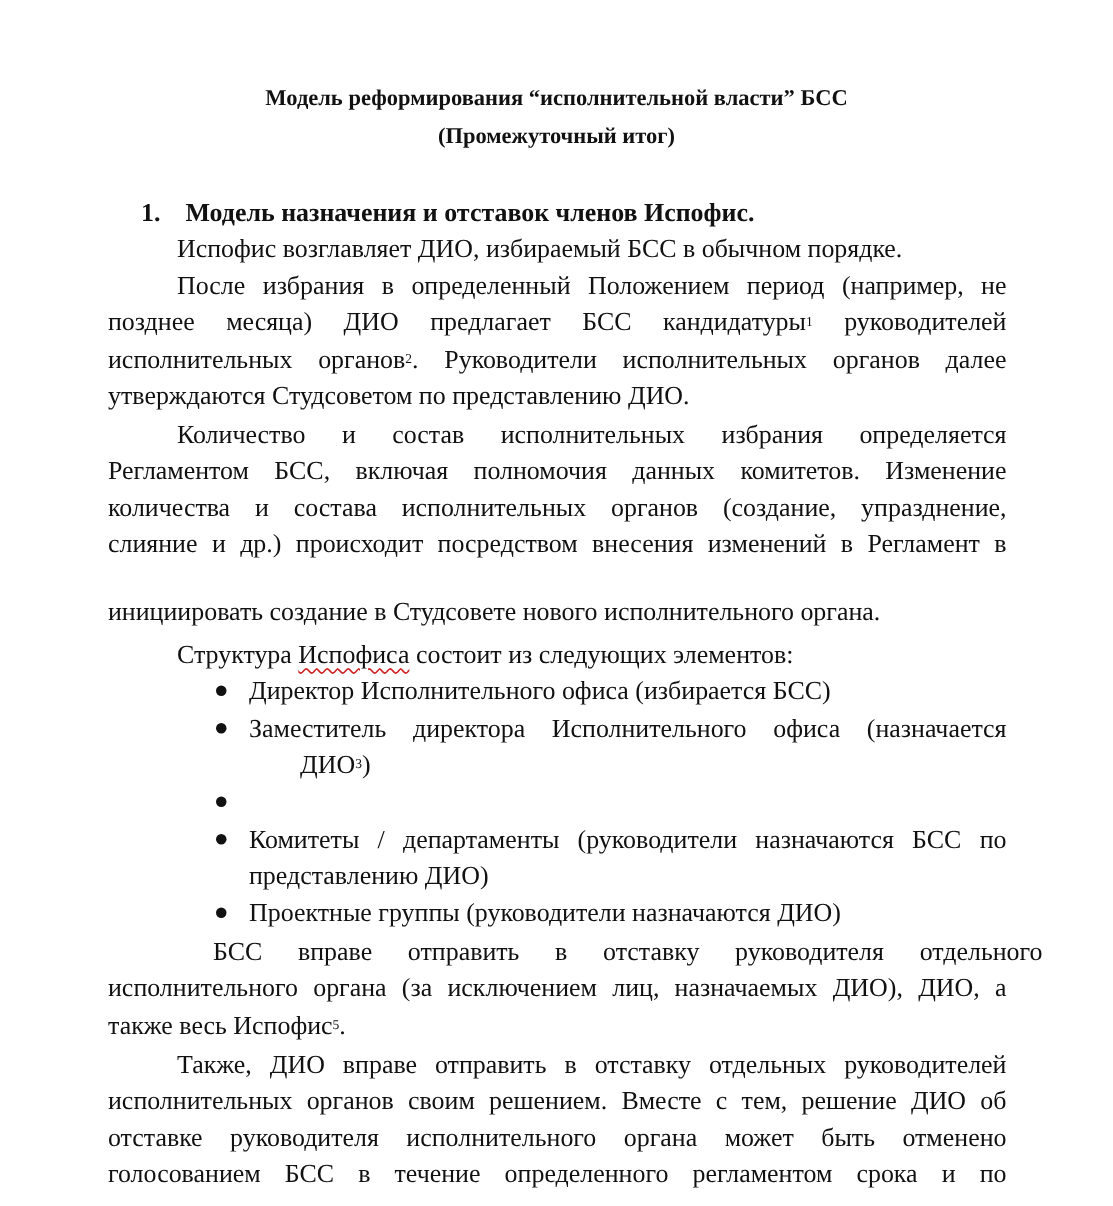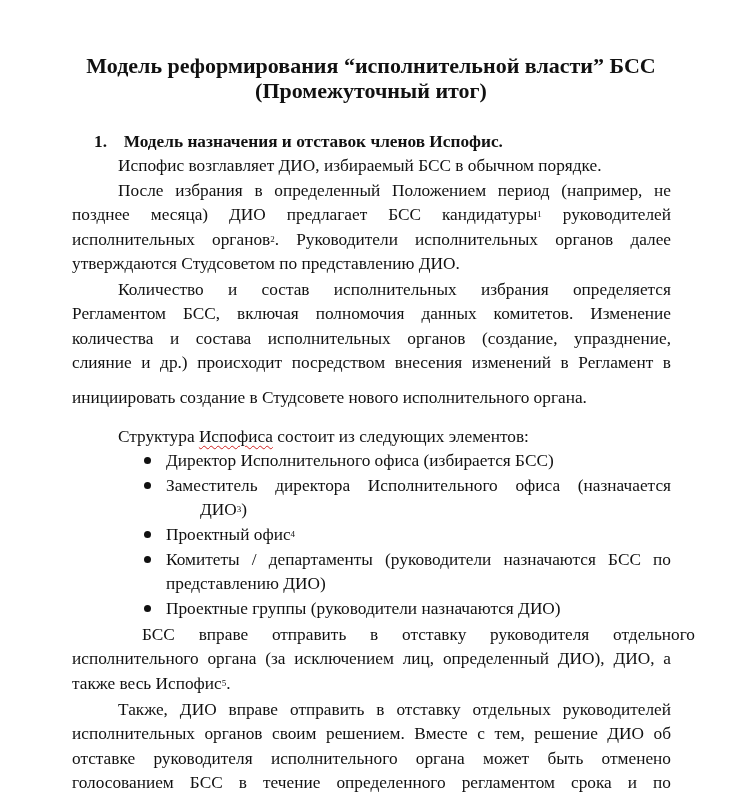--- a/index.html
+++ b/index.html
@@ -4,21 +4,21 @@
   <style>
     html, body { margin: 0; padding: 0; background: #ffffff; }
     body { width: 742px; height: 804px; overflow: hidden; position: relative; }
     .page {
       position: absolute; left: 0; top: 0; width: 742px; height: 804px;
       font-family: "Liberation Serif", "DejaVu Serif", serif;
       color: #111111; font-size: 17.3px;
     }
     .title {
       position: absolute; left: 0; width: 742px; text-align: center;
-      font-weight: bold; font-size: 22px; line-height: 24px;
+      font-weight: bold; font-size: 15px; line-height: 24px;
     }
     .line {
       position: absolute; left: 72px; width: 599px; white-space: nowrap;
       line-height: 24px; height: 24px;
     }
     .just { text-align: justify; text-align-last: justify; }
     .left { text-align: left; }
     sup { font-size: 9px; vertical-align: top; position: relative; top: -1px; }
     .bullet {
       position: absolute; width: 7px; height: 7px; border-radius: 50%;
@@ -45,43 +45,42 @@
 
   <div class="line just" style="left:118px; width:553px; top:179px;">После избрания в определенный Положением период (например, не</div>
   <div class="line just" style="top:203px;"><span>позднее месяца) ДИО предлагает БСС кандидатуры</span><sup>1</sup><span> руководителей</span></div>
   <div class="line just" style="top:228px;"><span>исполнительных органов</span><sup>2</sup><span>. Руководители исполнительных органов далее</span></div>
   <div class="line left" style="top:252px;">утверждаются Студсоветом по представлению ДИО.</div>
 
   <div class="line just" style="left:118px; width:553px; top:278px;">Количество и состав исполнительных избрания определяется</div>
   <div class="line just" style="top:302px;">Регламентом БСС, включая полномочия данных комитетов. Изменение</div>
   <div class="line just" style="top:327px;">количества и состава исполнительных органов (создание, упразднение,</div>
   <div class="line just" style="top:351px;">слияние и др.) происходит посредством внесения изменений в Регламент в</div>
-  <div class="line left" style="top:386px;">инициировать создание в Студсовете нового исполнительного органа.</div>
+  <div class="line left" style="top:396px;">инициировать создание в Студсовете нового исполнительного органа.</div>
 
   <div class="line left" style="left:118px; top:425px;"><span>Структура </span><span class="spell">Испофиса</span><span> состоит из следующих элементов:</span></div>
 
   <div class="bullet" style="top:457px;"></div>
   <div class="line left" style="left:166px; width:505px; top:449px;">Директор Исполнительного офиса (избирается БСС)</div>
 
   <div class="bullet" style="top:482px;"></div>
   <div class="line just" style="left:166px; width:505px; top:474px;">Заместитель директора Исполнительного офиса (назначается</div>
   <div class="line left" style="left:166px; width:505px; top:498px;margin-left:34px;"><span>ДИО</span><sup>3</sup><span>)</span></div>
 
   <div class="bullet" style="top:531px;"></div>
-  <div class="line left" style="left:166px; width:505px; top:523px;"><span>Проектный офис</span><sup>4</sup></div>
 
   <div class="bullet" style="top:556px;"></div>
   <div class="line just" style="left:166px; width:505px; top:548px;">Комитеты / департаменты (руководители назначаются БСС по</div>
   <div class="line left" style="left:166px; width:505px; top:572px;">представлению ДИО)</div>
 
   <div class="bullet" style="top:605px;"></div>
   <div class="line left" style="left:166px; width:505px; top:597px;">Проектные группы (руководители назначаются ДИО)</div>
 
   <div class="line just" style="left:118px; width:553px; top:623px;margin-left:24px;">БСС вправе отправить в отставку руководителя отдельного</div>
-  <div class="line just" style="top:647px;">исполнительного органа (за исключением лиц, определенный ДИО), ДИО, а</div>
+  <div class="line just" style="top:647px;">исполнительного органа (за исключением лиц, назначаемых ДИО), ДИО, а</div>
   <div class="line left" style="top:672px;"><span>также весь Испофис</span><sup>5</sup><span>.</span></div>
 
   <div class="line just" style="left:118px; width:553px; top:698px;">Также, ДИО вправе отправить в отставку отдельных руководителей</div>
   <div class="line just" style="top:722px;">исполнительных органов  своим решением. Вместе с тем, решение ДИО об</div>
   <div class="line just" style="top:747px;">отставке руководителя исполнительного органа может быть отменено</div>
   <div class="line just" style="top:771px;">голосованием БСС в течение определенного регламентом срока и по</div>
 
 </div>
 
 </body></html>

